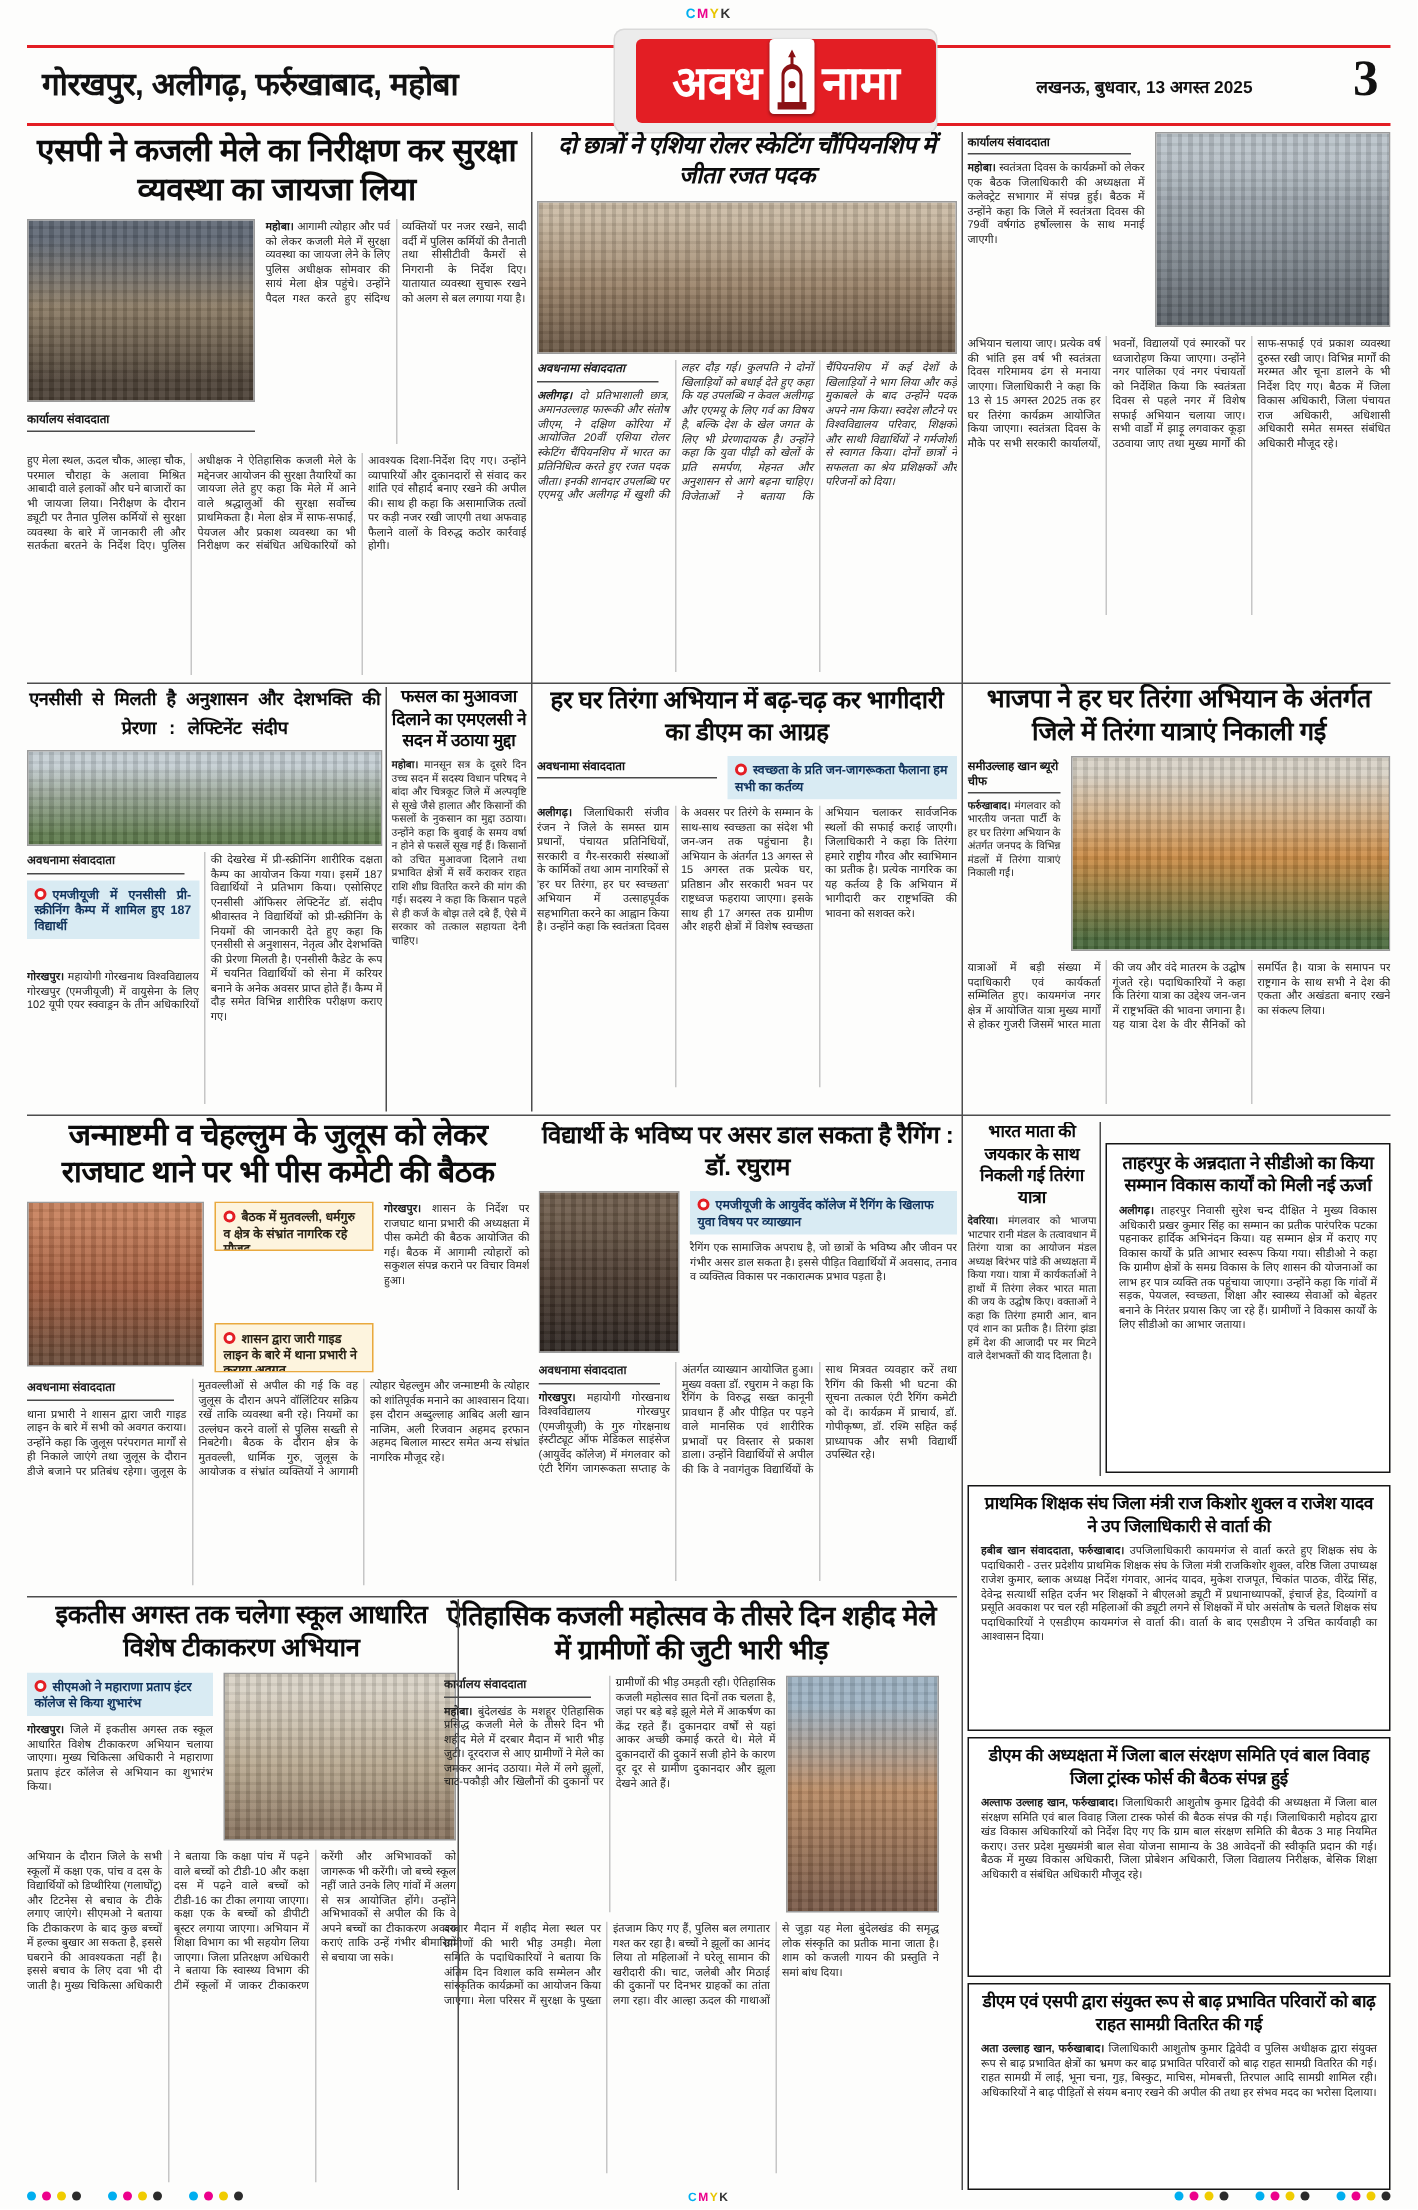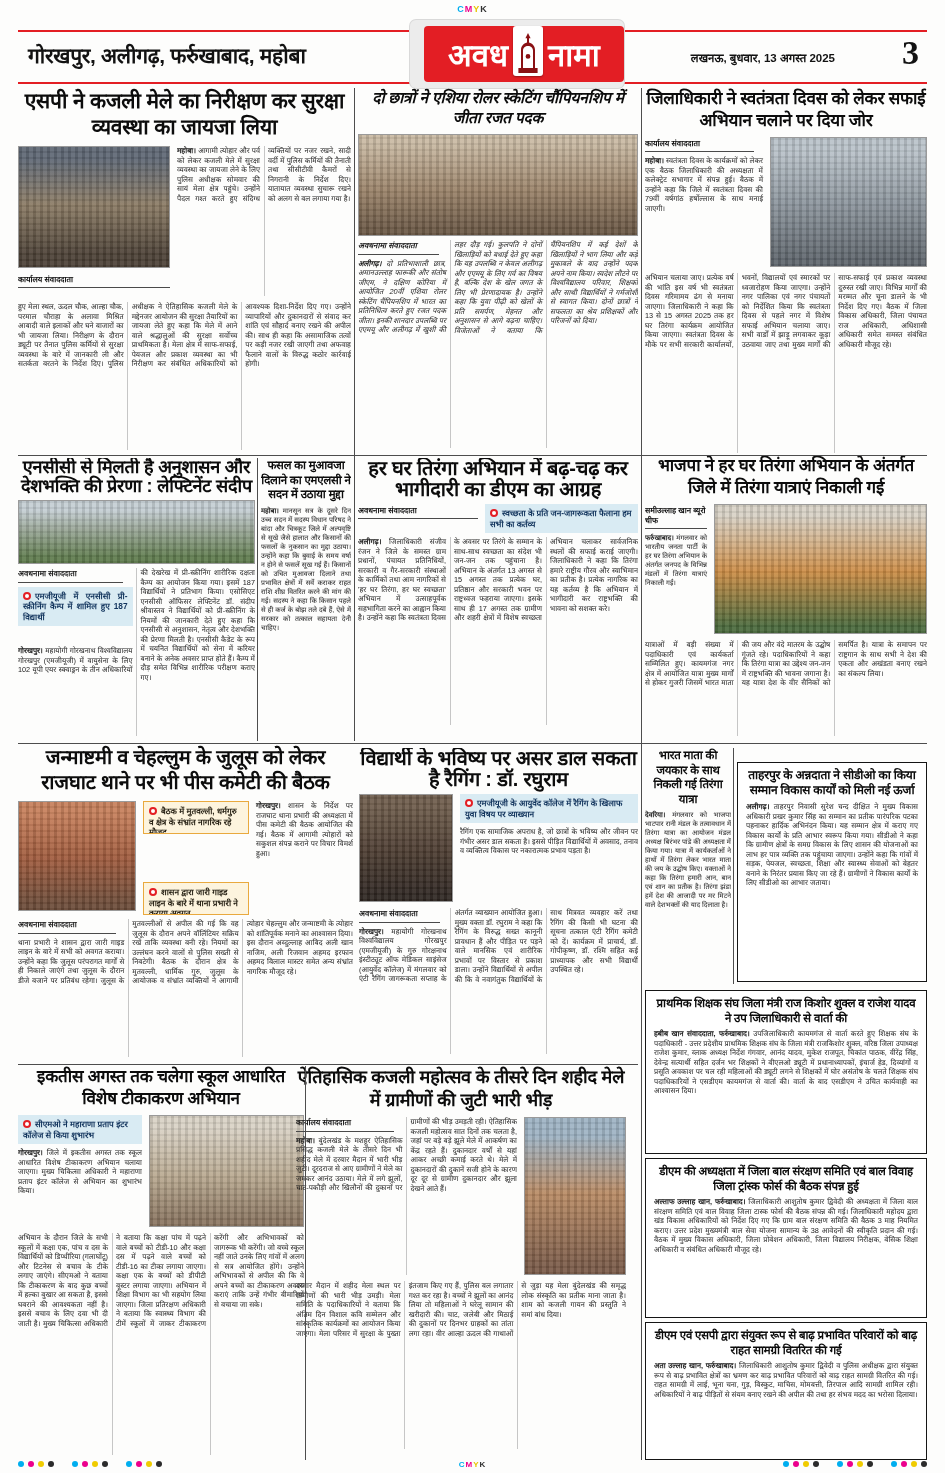--- a/index.html
+++ b/index.html
@@ -27,23 +27,23 @@
   .monu{width:30px;height:50px;background:#fff;border-radius:3px;display:flex;align-items:flex-end;justify-content:center;margin-top:-6px;box-shadow:0 1px 2px rgba(0,0,0,.35);}
   .mdate{position:absolute;right:92px;top:26px;font-size:11.5px;font-weight:700;}
   .pageno{position:absolute;right:8px;top:10px;font-size:34px;font-weight:700;font-family:"Liberation Serif",serif;}
 
   
   article{position:absolute;overflow:hidden;}
   .hl{font-weight:800;text-align:center;color:#0c0c0c;letter-spacing:-.2px;}
   .h21{font-size:21px;line-height:26px;margin-bottom:6px;}
   .h18{font-size:18px;line-height:22.5px;margin-bottom:6px;}
   .h17{font-size:17px;line-height:21.5px;margin-bottom:6px;}
-  .h16{font-size:20px;line-height:20.5px;margin-bottom:5px;}
+  .h16{font-size:16px;line-height:20.5px;margin-bottom:5px;}
   .h15{font-size:15.5px;line-height:20px;margin-bottom:6px;}
-  .h14{font-size:18px;line-height:18.5px;margin-bottom:5px;}
+  .h14{font-size:12px;line-height:18.5px;margin-bottom:5px;font-family:Liberation Mono, monospace;}
   .h12{font-size:12px;line-height:15px;margin-bottom:4px;}
   .h11{font-size:11.5px;line-height:14.5px;margin-bottom:4px;}
   .bt{font-size:7.3px;line-height:9.5px;text-align:justify;color:#1c1c1c;}
   .sm .bt,.bt.sm{font-size:6.9px;line-height:9px;}
   .dl{font-weight:700;}
   .cols{column-gap:8px;column-rule:.6px solid #c6c6c6;overflow:hidden;}
   .c2{column-count:2}.c3{column-count:3}
   .byline{font-size:7.8px;font-weight:700;border-bottom:.9px solid #4a4a4a;padding:1px 0 3px;margin-bottom:4px;width:92%;}
   .row{display:flex;gap:7px;overflow:hidden;}
   .photo{position:relative;overflow:hidden;border:.6px solid #9a9a9a;flex-shrink:0;}
@@ -106,21 +106,20 @@
   <article style="left:358px;top:88px;width:280px;height:365px;font-style:italic;">
     <h1 class="hl h15">दो छात्रों ने एशिया रोलर स्केटिंग चौंपियनशिप में जीता रजत पदक</h1>
     <div class="photo" style="width:280px;height:102px;background:linear-gradient(180deg,#c9b9a2 8%,#9a8268 55%,#6a5744 95%);"></div>
     <div class="cols c3 bt mt4" style="height:208px;">
       <div class="byline">अवधनामा संवाददाता</div>
       <p><span class="dl">अलीगढ़।</span> <span>दो प्रतिभाशाली छात्र, अमानउल्लाह फारूकी और संतोष जीएम, ने दक्षिण कोरिया में आयोजित 20वीं एशिया रोलर स्केटिंग चैंपियनशिप में भारत का प्रतिनिधित्व करते हुए रजत पदक जीता। इनकी शानदार उपलब्धि पर एएमयू और अलीगढ़ में खुशी की लहर दौड़ गई। कुलपति ने दोनों खिलाड़ियों को बधाई देते हुए कहा कि यह उपलब्धि न केवल अलीगढ़ और एएमयू के लिए गर्व का विषय है, बल्कि देश के खेल जगत के लिए भी प्रेरणादायक है। उन्होंने कहा कि युवा पीढ़ी को खेलों के प्रति समर्पण, मेहनत और अनुशासन से आगे बढ़ना चाहिए। विजेताओं ने बताया कि चैंपियनशिप में कई देशों के खिलाड़ियों ने भाग लिया और कड़े मुकाबले के बाद उन्होंने पदक अपने नाम किया। स्वदेश लौटने पर विश्वविद्यालय परिवार, शिक्षकों और साथी विद्यार्थियों ने गर्मजोशी से स्वागत किया। दोनों छात्रों ने सफलता का श्रेय प्रशिक्षकों और परिजनों को दिया।</span></p>
     </div>
   </article>
 
   <article style="left:645px;top:88px;width:282px;height:365px;">
-    <h1 class="hl h17">जिलाधिकारी ने स्वतंत्रता दिवस को लेकर सफाई अभियान चलाने पर दिया जोर</h1>
     <div class="row" style="height:132px;">
       <div style="width:118px;">
         <div class="byline">कार्यालय संवाददाता</div>
         <p class="bt"><span class="dl">महोबा।</span> <span>स्वतंत्रता दिवस के कार्यक्रमों को लेकर एक बैठक जिलाधिकारी की अध्यक्षता में कलेक्ट्रेट सभागार में संपन्न हुई। बैठक में उन्होंने कहा कि जिले में स्वतंत्रता दिवस की 79वीं वर्षगांठ हर्षोल्लास के साथ मनाई जाएगी।</span></p>
       </div>
       <div class="photo" style="flex:1;height:130px;background:linear-gradient(180deg,#b9c2c9 10%,#8d969e 50%,#5e656c 95%);"></div>
     </div>
     <div class="cols c3 bt mt4" style="height:186px;">
       <p><span>अभियान चलाया जाए। प्रत्येक वर्ष की भांति इस वर्ष भी स्वतंत्रता दिवस गरिमामय ढंग से मनाया जाएगा। जिलाधिकारी ने कहा कि 13 से 15 अगस्त 2025 तक हर घर तिरंगा कार्यक्रम आयोजित किया जाएगा। स्वतंत्रता दिवस के मौके पर सभी सरकारी कार्यालयों, भवनों, विद्यालयों एवं स्मारकों पर ध्वजारोहण किया जाएगा। उन्होंने नगर पालिका एवं नगर पंचायतों को निर्देशित किया कि स्वतंत्रता दिवस से पहले नगर में विशेष सफाई अभियान चलाया जाए। सभी वार्डों में झाड़ू लगवाकर कूड़ा उठवाया जाए तथा मुख्य मार्गों की साफ-सफाई एवं प्रकाश व्यवस्था दुरुस्त रखी जाए। विभिन्न मार्गों की मरम्मत और चूना डालने के भी निर्देश दिए गए। बैठक में जिला विकास अधिकारी, जिला पंचायत राज अधिकारी, अधिशासी अधिकारी समेत समस्त संबंधित अधिकारी मौजूद रहे।</span></p>
     </div>

